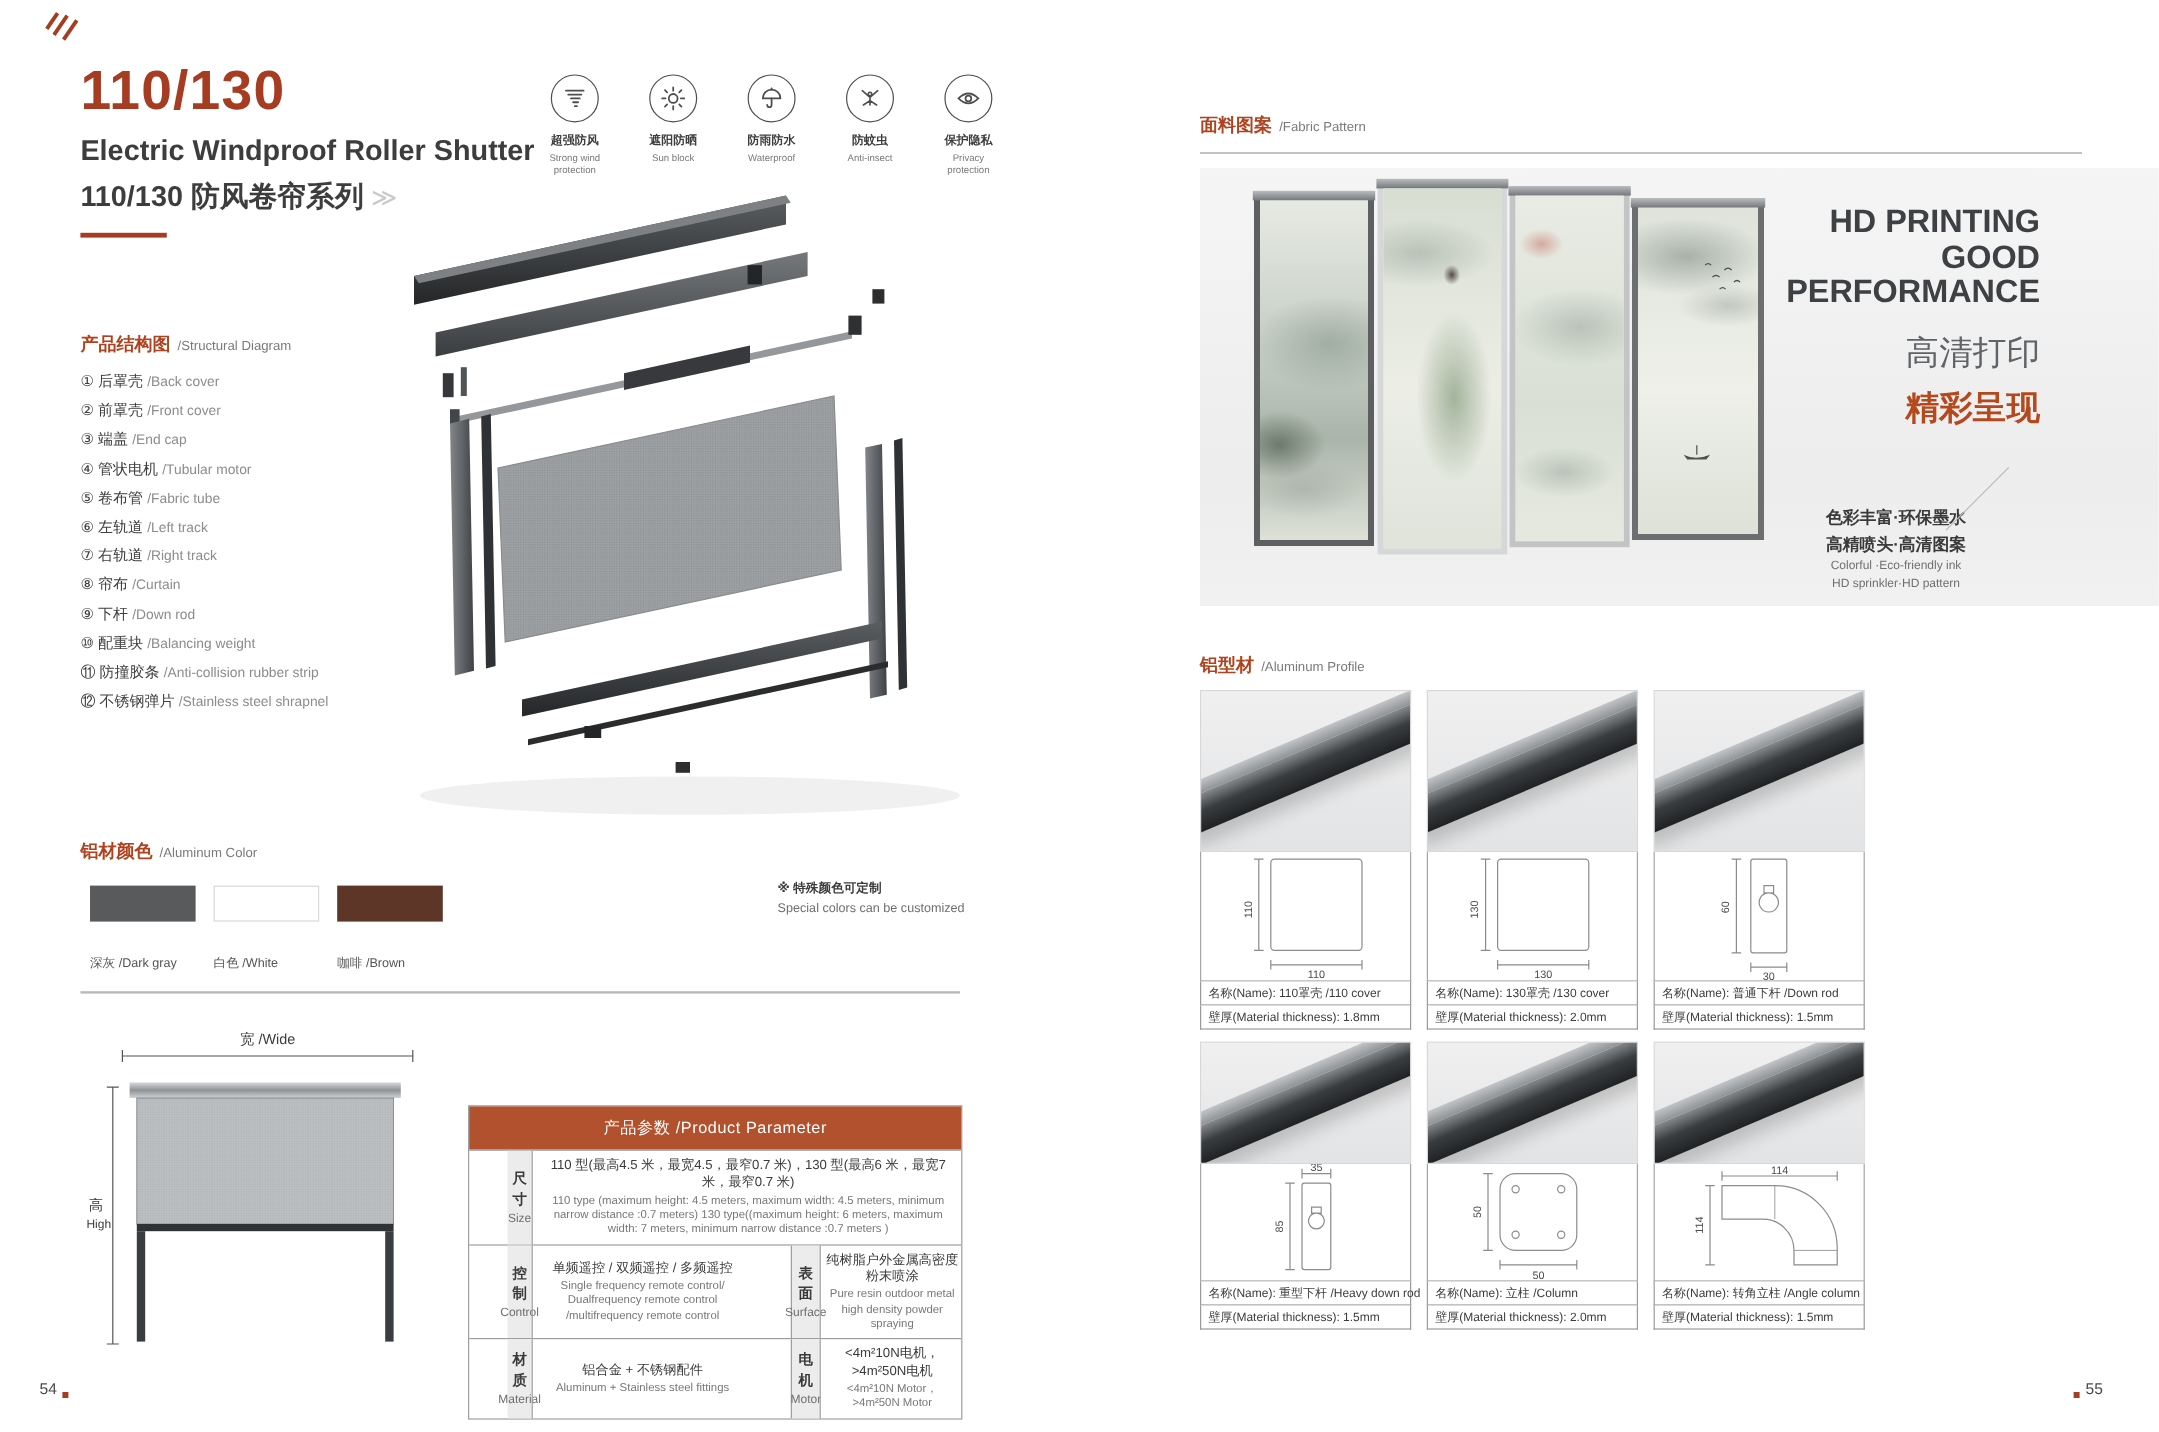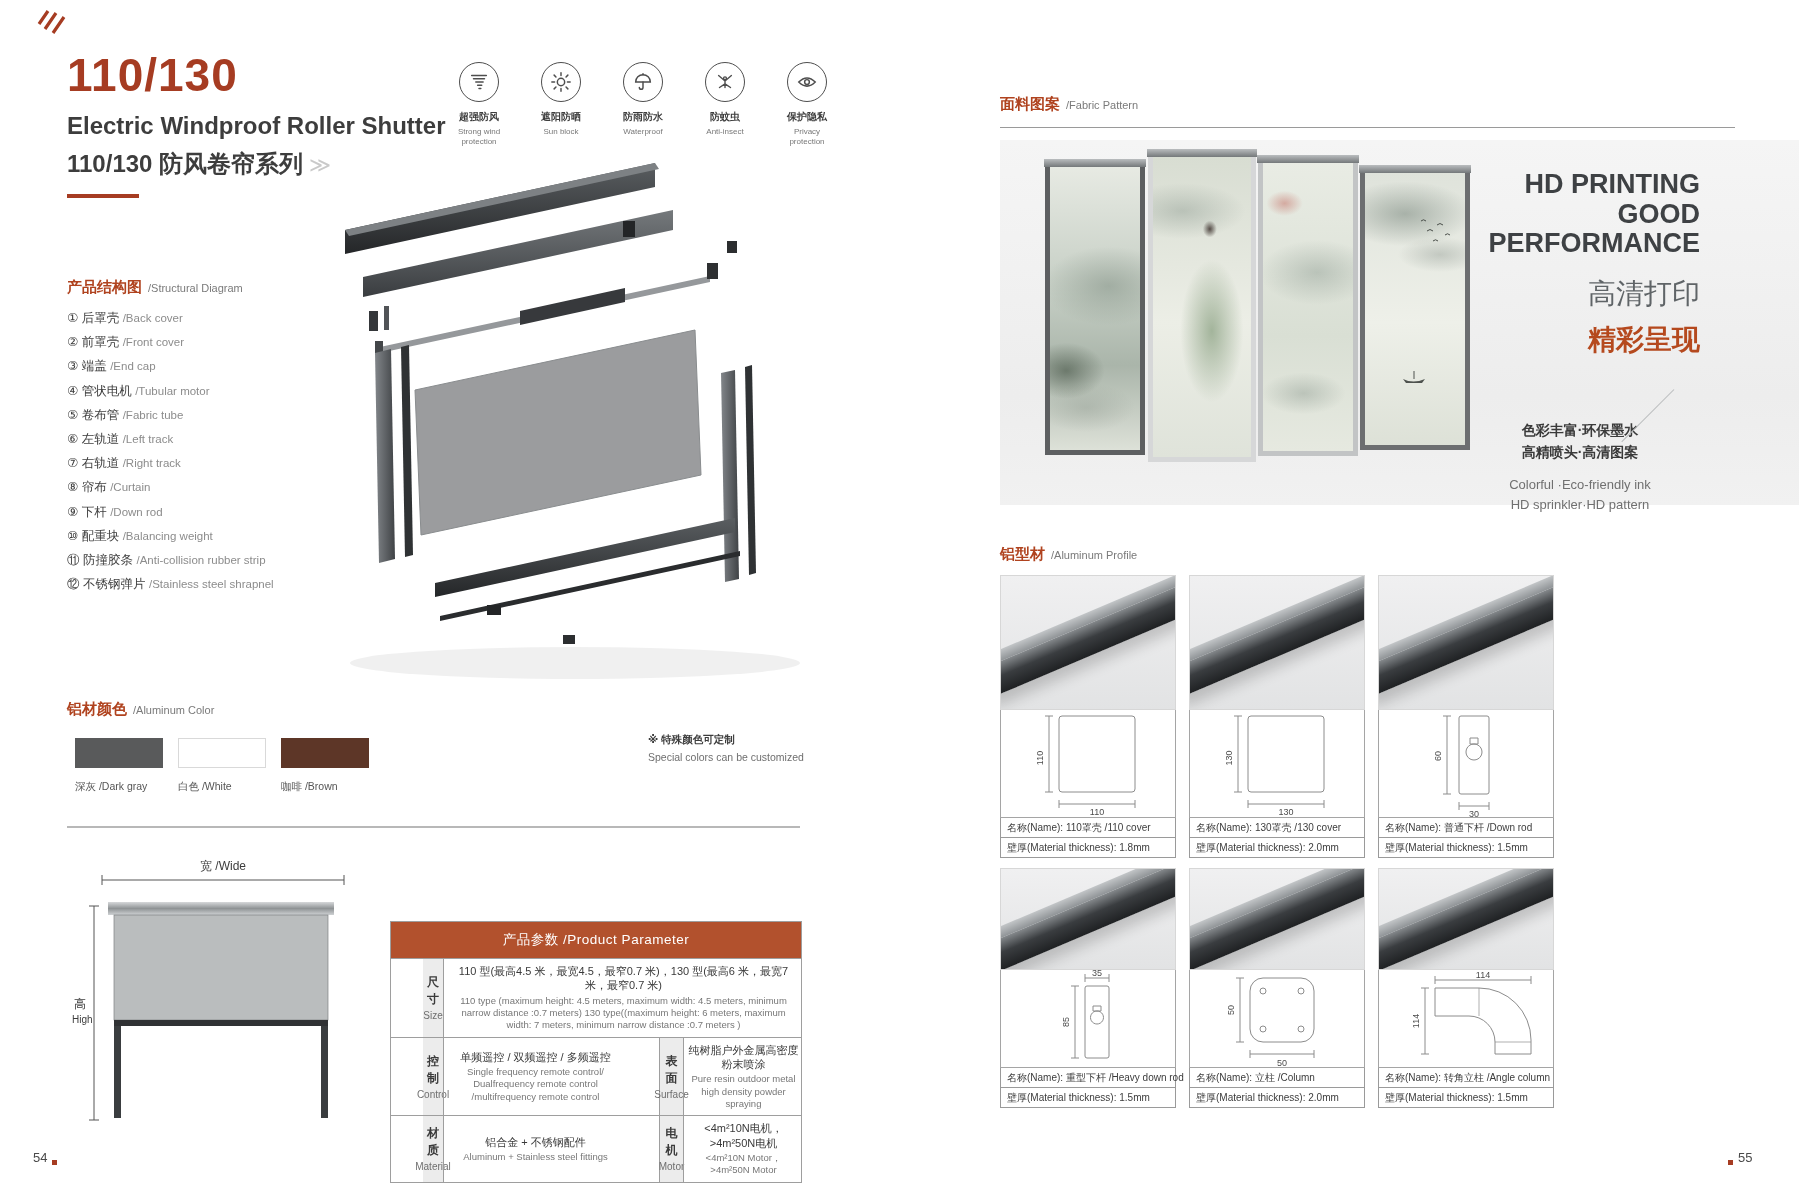--- a/index.html
+++ b/index.html
@@ -29,21 +29,21 @@
   .feat .en { font-size:8px; color:#787878; margin-top:3px; line-height:1.25; }
 
   
   .struct-item { height:24.2px; font-size:12.5px; color:#3e3e3e; white-space:nowrap; }
   .struct-item .en { color:#8c8c8c; font-size:11.5px; }
 
   
   .swatches { display:flex; gap:15px; }
   .sw { width:88px; }
   .sw .chip { height:30px; }
-  .sw .lab { margin-top:12px; font-size:10.5px; color:#555; white-space:nowrap; }
+  .sw .lab { margin-top:28px; font-size:10.5px; color:#555; white-space:nowrap; }
   .alu-note .n1 { font-size:10.5px; font-weight:700; color:#3c3c3c; }
   .alu-note .n2 { font-size:10.5px; color:#6f6f6f; margin-top:4px; }
 
   .divider { height:2px; background:#b8b8b8; }
 
   
   .ptable { width:412px; border:1px solid #9e9e9e; }
   .phead { height:36px; background:#b2512d; color:#fff; display:flex; align-items:center;
     justify-content:center; font-size:13.5px; letter-spacing:.5px; }
   .prow { display:grid; grid-template-columns:52px 184px 56px 120px; border-top:1px solid #9e9e9e; }
@@ -64,21 +64,21 @@
   .panel .art { position:absolute; inset:0; }
   .panel .cap { position:absolute; left:-6px; right:-6px; top:-8px; height:8px;
     background:linear-gradient(180deg,#babdbf,#74787a); }
   .hd-block { text-align:right; }
   .hd-en { font-size:27px; font-weight:800; color:#3e4144; line-height:1.1; }
   .hd-cn1 { font-size:28px; color:#5f6467; margin-top:16px; }
   .hd-cn2 { font-size:28px; font-weight:800; color:#b5491e; margin-top:8px; }
   .hd-diag { display:inline-block; width:74px; height:1px; background:#b9bcbd;
     transform:rotate(-45deg); transform-origin:right center; margin:30px 26px 0 0; }
   .hd-feat-cn { font-size:14px; font-weight:700; color:#3a3a3a; line-height:1.55; margin-top:26px; text-align:center;}
-  .hd-feat-en { font-size:13px; color:#707070; line-height:1.5; margin-top:12px; text-align:center;}
+  .hd-feat-en { font-size:10px; color:#707070; line-height:1.5; text-align:center;}
 
   
   .cards { display:flex; gap:13px; }
   .card { width:176px; }
   .photo { position:relative; background:linear-gradient(180deg,#f0f0f1,#e2e3e4); overflow:hidden; border:1px solid #d7d7d7; }
   .r1 .photo { height:135px; } .r2 .photo { height:102px; }
   .pbar { position:absolute; left:-25px; top:46px; width:240px; height:30px;
     background:linear-gradient(180deg,#85898c 0%,#3a3d40 45%,#1f2123 100%);
     transform:rotate(-23deg); box-shadow:0 10px 14px rgba(0,0,0,.18); }
   .pbar::before { content:""; position:absolute; left:6px; top:-11px; width:100%; height:11px;

